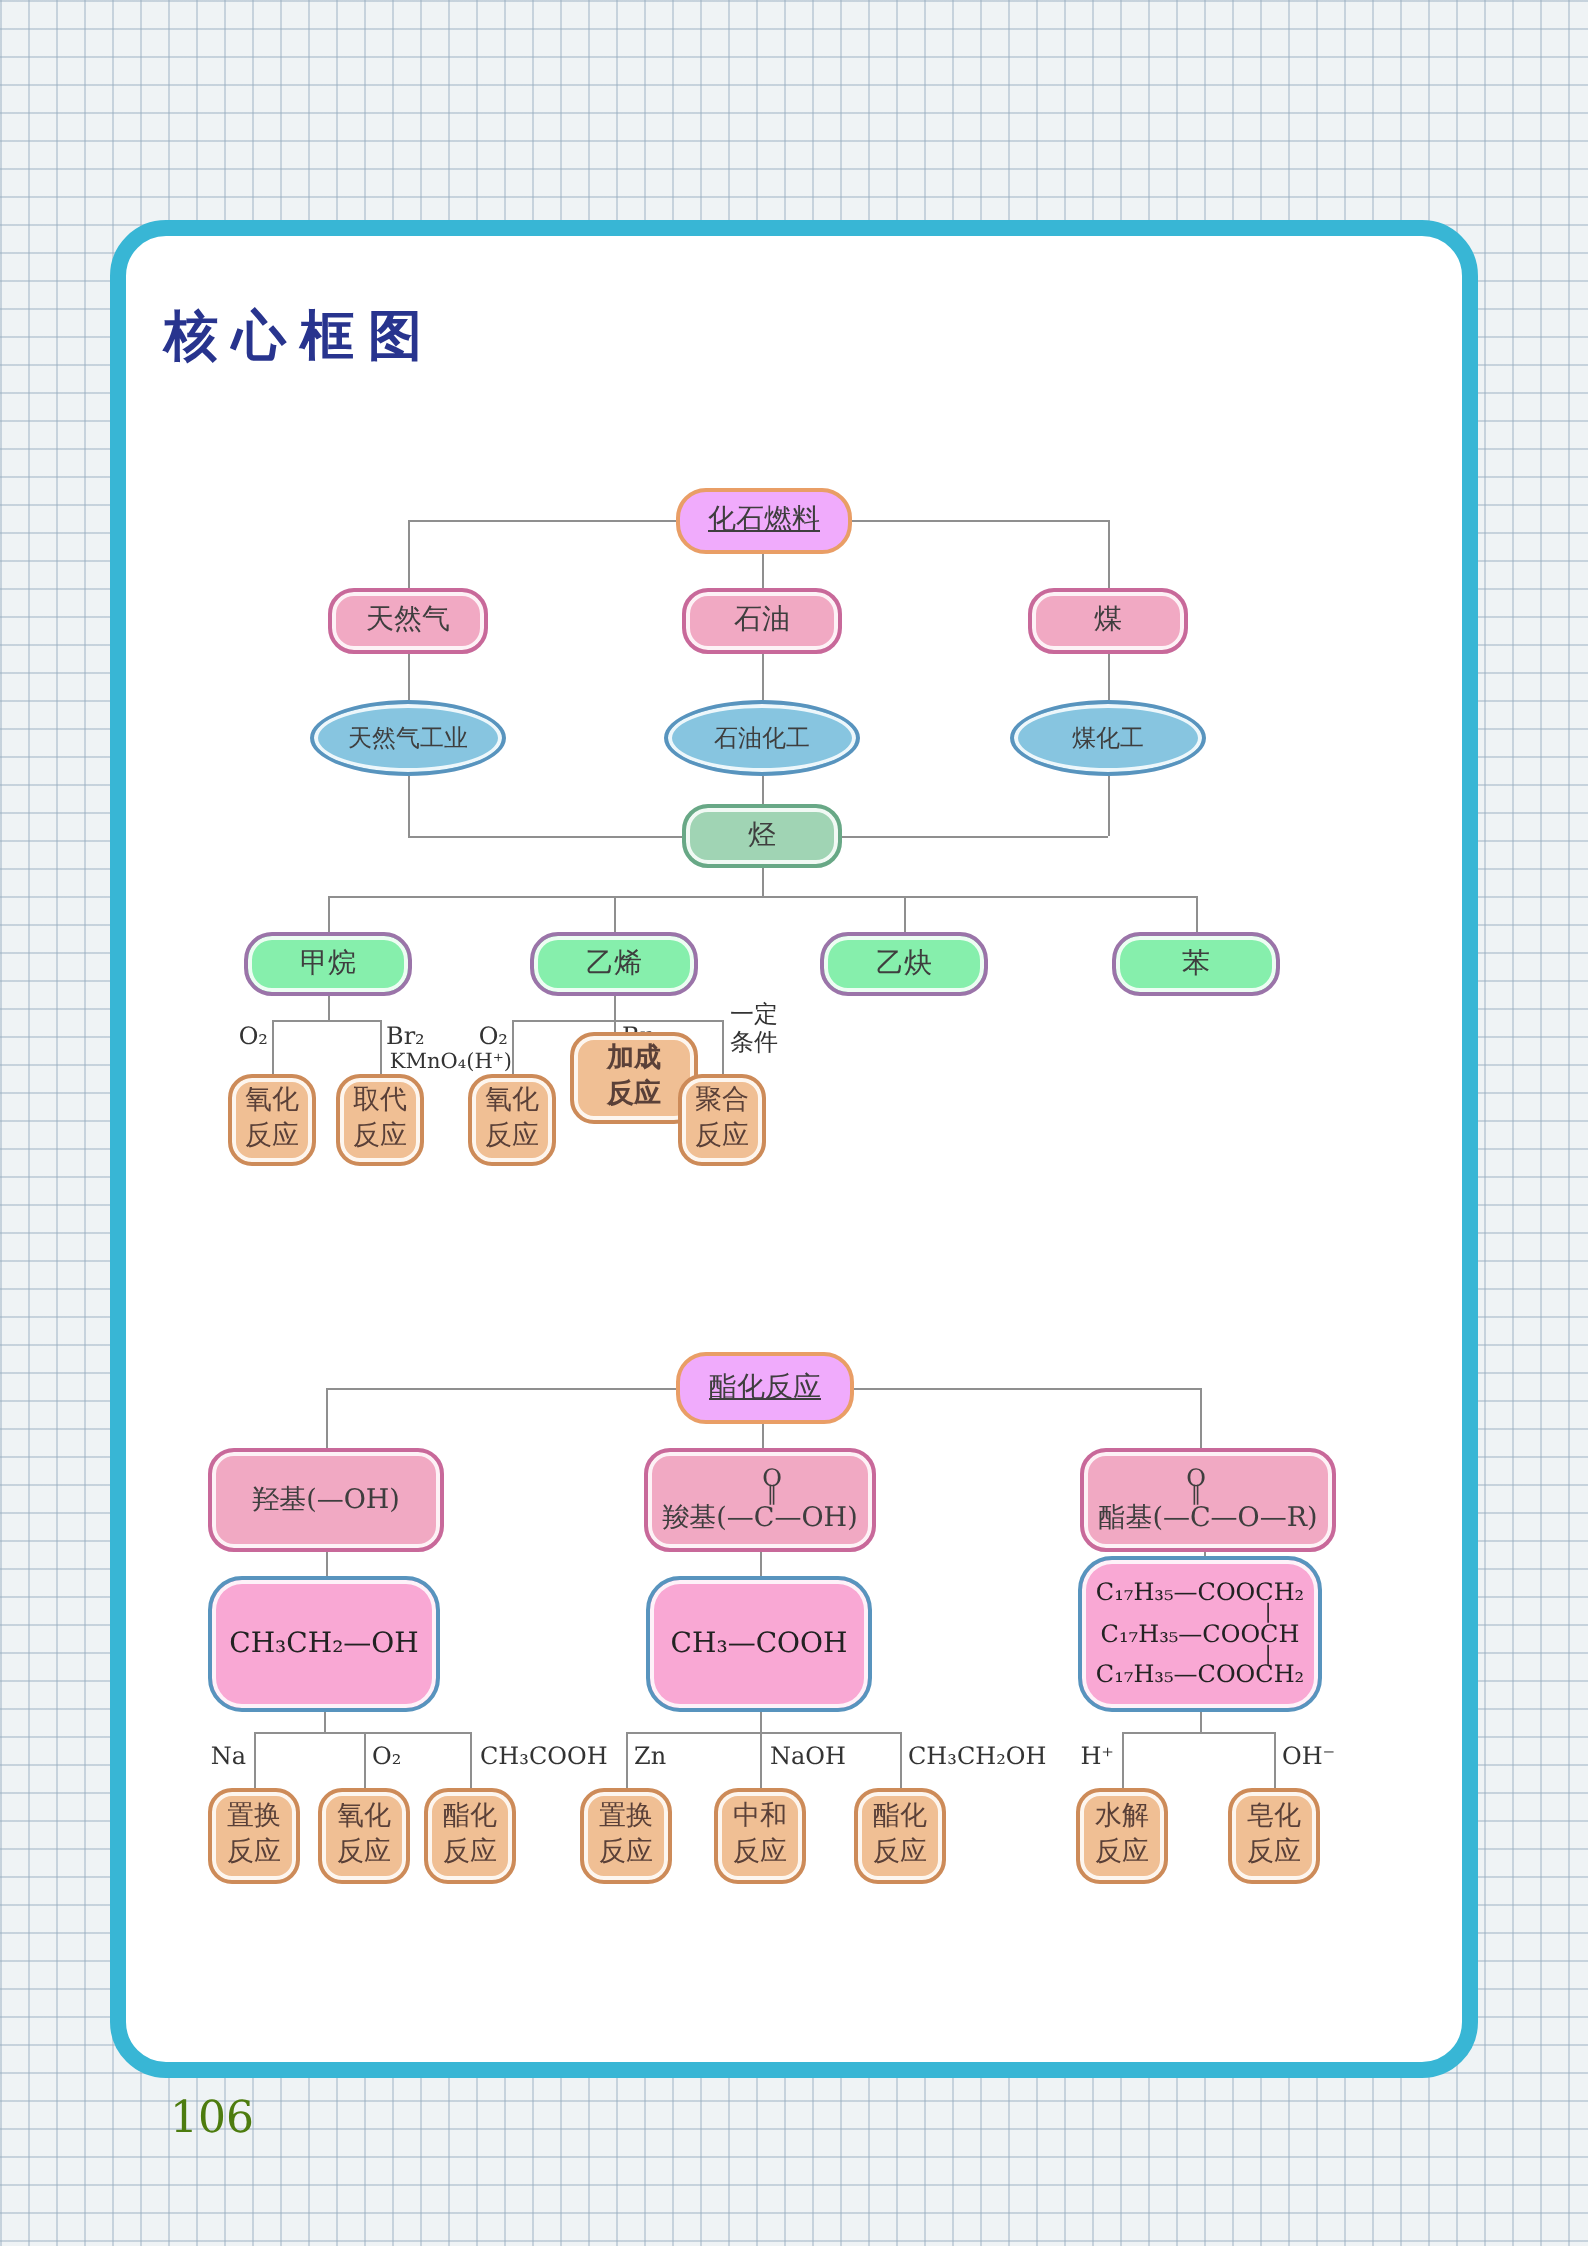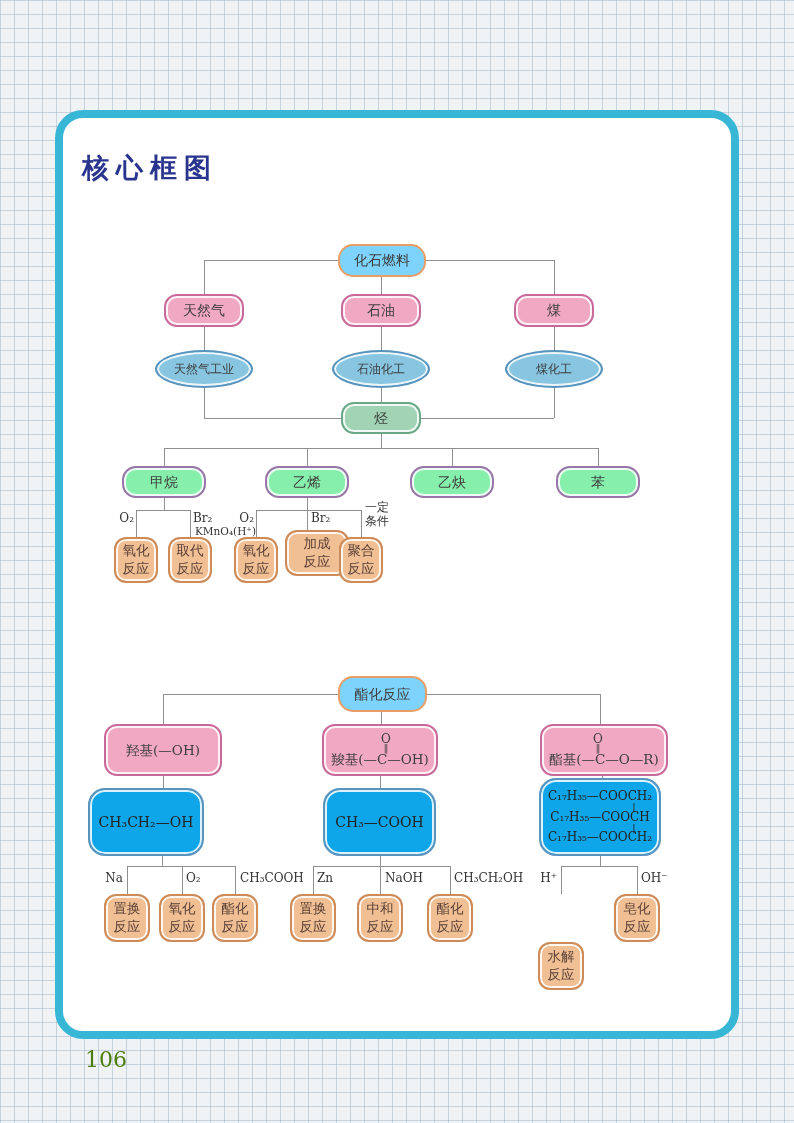--- a/index.html
+++ b/index.html
@@ -27,33 +27,33 @@
     font-size:22px;color:#4d7c0f;
   }
   .ln{position:absolute;background:#8f8f8f;}
   .lh{height:1px;}
   .lv{width:1px;}
   .box{
     position:absolute;display:flex;align-items:center;justify-content:center;
     box-sizing:border-box;text-align:center;
     font-size:14px;color:#3e3e3e;line-height:1.2;
   }
-  .yellow{background:#7dd3fc;border:2px solid #e99e66;border-radius:15px;}
+  .yellow{background:#f0abfc;border:2px solid #e99e66;border-radius:15px;text-decoration:underline;}
   .pinkbox{background:#f1a9c3;border:2px solid #c8699a;border-radius:13px;
     box-shadow:inset 0 0 0 2px rgba(255,255,255,.85);}
   .ellipse{background:#87c5e0;border:2px solid #5894be;border-radius:50%;
     box-shadow:inset 0 0 0 2px rgba(255,255,255,.85);font-size:12px;}
   .green{background:#a0d4b4;border:2px solid #68a886;border-radius:13px;
     box-shadow:inset 0 0 0 2px rgba(255,255,255,.85);}
   .purple{background:#86efac;border:2px solid #9b74a9;border-radius:14px;
     box-shadow:inset 0 0 0 2px rgba(255,255,255,.85);}
   .orangebox{background:#f0bf94;border:2px solid #cd8b59;border-radius:12px;
     box-shadow:inset 0 0 0 2px rgba(255,255,255,.85);color:#5a4038;}
   .orangebox .wrap2{width:2.1em;font-size:13.5px;line-height:1.3;word-break:break-all;}
-  .bluebox{background:#0ea5e9;border:2px solid #5894be;border-radius:17px;
+  .bluebox{background:#f9a8d4;border:2px solid #5894be;border-radius:17px;
     box-shadow:inset 0 0 0 2px rgba(255,255,255,.85);color:#222;font-size:14px;}
   .cond{position:absolute;font-size:12px;color:#333;line-height:1.15;}
   .col{display:flex;flex-direction:column;align-items:center;justify-content:center;}
   .otop{font-size:12px;line-height:1;}
   .obond{font-size:10px;line-height:.65;}
   .fname{font-size:13.5px;line-height:1.2;}
   .fat-line{font-size:12px;line-height:1.25;}
   .fat-bond{font-size:10px;line-height:.55;transform:translateX(34px);}
 </style>
 </head>
@@ -161,21 +161,21 @@
 
 <div class="box orangebox" style="left:114px;top:537px;width:44px;height:46px;">
   <span class="wrap2">氧化反应</span>
 </div>
 <div class="box orangebox" style="left:168px;top:537px;width:44px;height:46px;">
   <span class="wrap2">取代反应</span>
 </div>
 <div class="box orangebox" style="left:234px;top:537px;width:44px;height:46px;">
   <span class="wrap2">氧化反应</span>
 </div>
-<div class="box orangebox" style="left:285px;top:530px;width:64px;height:46px;">
+<div class="box orangebox" style="left:285px;top:516px;width:64px;height:46px;font-weight:bold;">
   <span class="wrap2">加成反应</span>
 </div>
 <div class="box orangebox" style="left:339px;top:537px;width:44px;height:46px;">
   <span class="wrap2">聚合反应</span>
 </div>
 
 <div class="box yellow" style="left:338px;top:676px;width:89px;height:36px;">
   <span>酯化反应</span>
 </div>
 
@@ -186,21 +186,21 @@
   <span class="otop" style="transform:translateX(6px);">O</span>
   <span class="obond" style="transform:translateX(6px);">‖</span>
   <span class="fname">羧基(—C—OH)</span>
 </div>
 <div class="box pinkbox col" style="left:540px;top:724px;width:128px;height:52px;">
   <span class="otop" style="transform:translateX(-6px);">O</span>
   <span class="obond" style="transform:translateX(-6px);">‖</span>
   <span class="fname">酯基(—C—O—R)</span>
 </div>
 
-<div class="box bluebox" style="left:88px;top:788px;width:116px;height:68px;">
+<div class="box bluebox" style="left:104px;top:788px;width:116px;height:68px;">
   <span>CH₃CH₂—OH</span>
 </div>
 <div class="box bluebox" style="left:323px;top:788px;width:113px;height:68px;">
   <span>CH₃—COOH</span>
 </div>
 <div class="box bluebox col" style="left:539px;top:778px;width:122px;height:78px;">
   <span class="fat-line">C₁₇H₃₅—COOCH₂</span>
   <span class="fat-bond">|</span>
   <span class="fat-line">C₁₇H₃₅—COOCH</span>
   <span class="fat-bond">|</span>
@@ -227,18 +227,18 @@
 </div>
 <div class="box orangebox" style="left:290px;top:894px;width:46px;height:48px;">
   <span class="wrap2">置换反应</span>
 </div>
 <div class="box orangebox" style="left:357px;top:894px;width:46px;height:48px;">
   <span class="wrap2">中和反应</span>
 </div>
 <div class="box orangebox" style="left:427px;top:894px;width:46px;height:48px;">
   <span class="wrap2">酯化反应</span>
 </div>
-<div class="box orangebox" style="left:538px;top:894px;width:46px;height:48px;margin-top:48px;">
+<div class="box orangebox" style="left:538px;top:894px;width:46px;height:48px;">
   <span class="wrap2">水解反应</span>
 </div>
 <div class="box orangebox" style="left:614px;top:894px;width:46px;height:48px;">
   <span class="wrap2">皂化反应</span>
 </div>
 
 </body></html>

